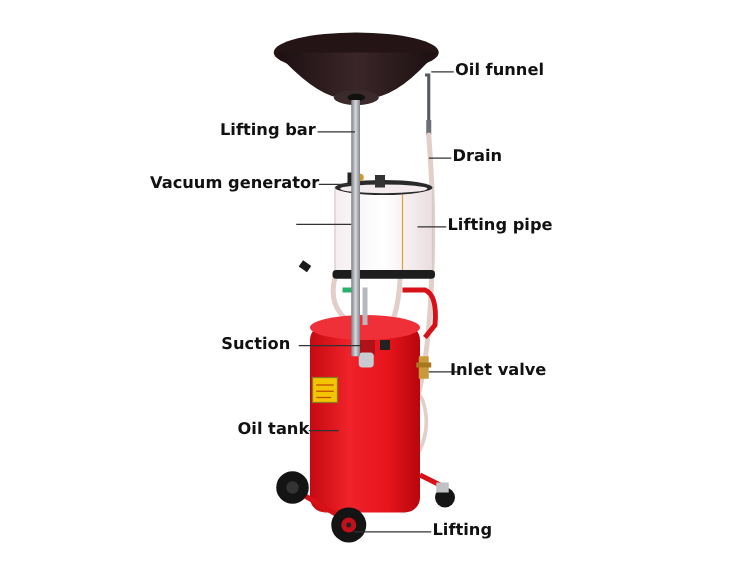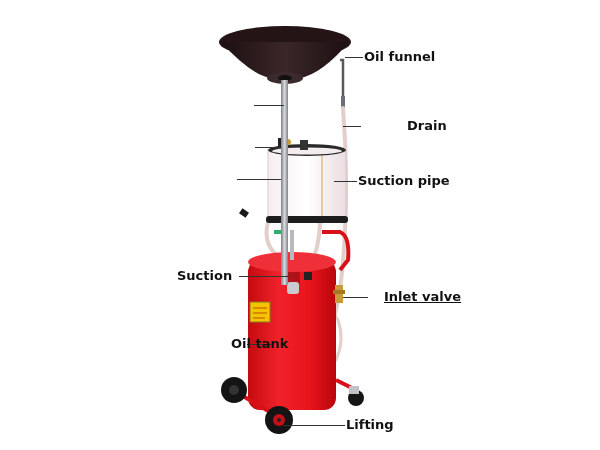--- a/index.html
+++ b/index.html
@@ -122,20 +122,22 @@
   <div class="leader" style="left:343px; top:126px; width:18px;"></div>
   <div class="leader" style="left:255px; top:147px; width:25px;"></div>
   <div class="leader" style="left:237px; top:179px; width:44px;"></div>
   <div class="leader" style="left:334px; top:181px; width:23px;"></div>
   <div class="leader" style="left:239px; top:276px; width:50px;"></div>
   <div class="leader" style="left:343px; top:297px; width:25px;"></div>
   <div class="leader" style="left:247px; top:344px; width:24px;"></div>
   <div class="leader" style="left:283px; top:425px; width:62px;"></div>
 
   <div class="label" style="left:364px; top:49px;">Oil funnel</div>
-  <div class="label" style="left:362px; top:118px;margin-left:45px;">Drain</div>
-  <div class="label" style="left:358px; top:173px;">Suction pipe</div>
+  <div class="label" style="left:176px; top:97px;">Lifting bar</div>
+  <div class="label" style="left:362px; top:118px;">Drain</div>
+  <div class="label" style="left:120px; top:139px;">Vacuum generator</div>
+  <div class="label" style="left:358px; top:173px;">Lifting pipe</div>
   <div class="label" style="left:177px; top:268px;">Suction</div>
-  <div class="label" style="left:384px; top:289px;text-decoration:underline;">Inlet valve</div>
-  <div class="label" style="left:190px; top:336px;margin-left:41px;">Oil tank</div>
+  <div class="label" style="left:360px; top:289px;">Inlet valve</div>
+  <div class="label" style="left:190px; top:336px;">Oil tank</div>
   <div class="label" style="left:346px; top:417px;">Lifting</div>
 
 </div>
 
 </body></html>

